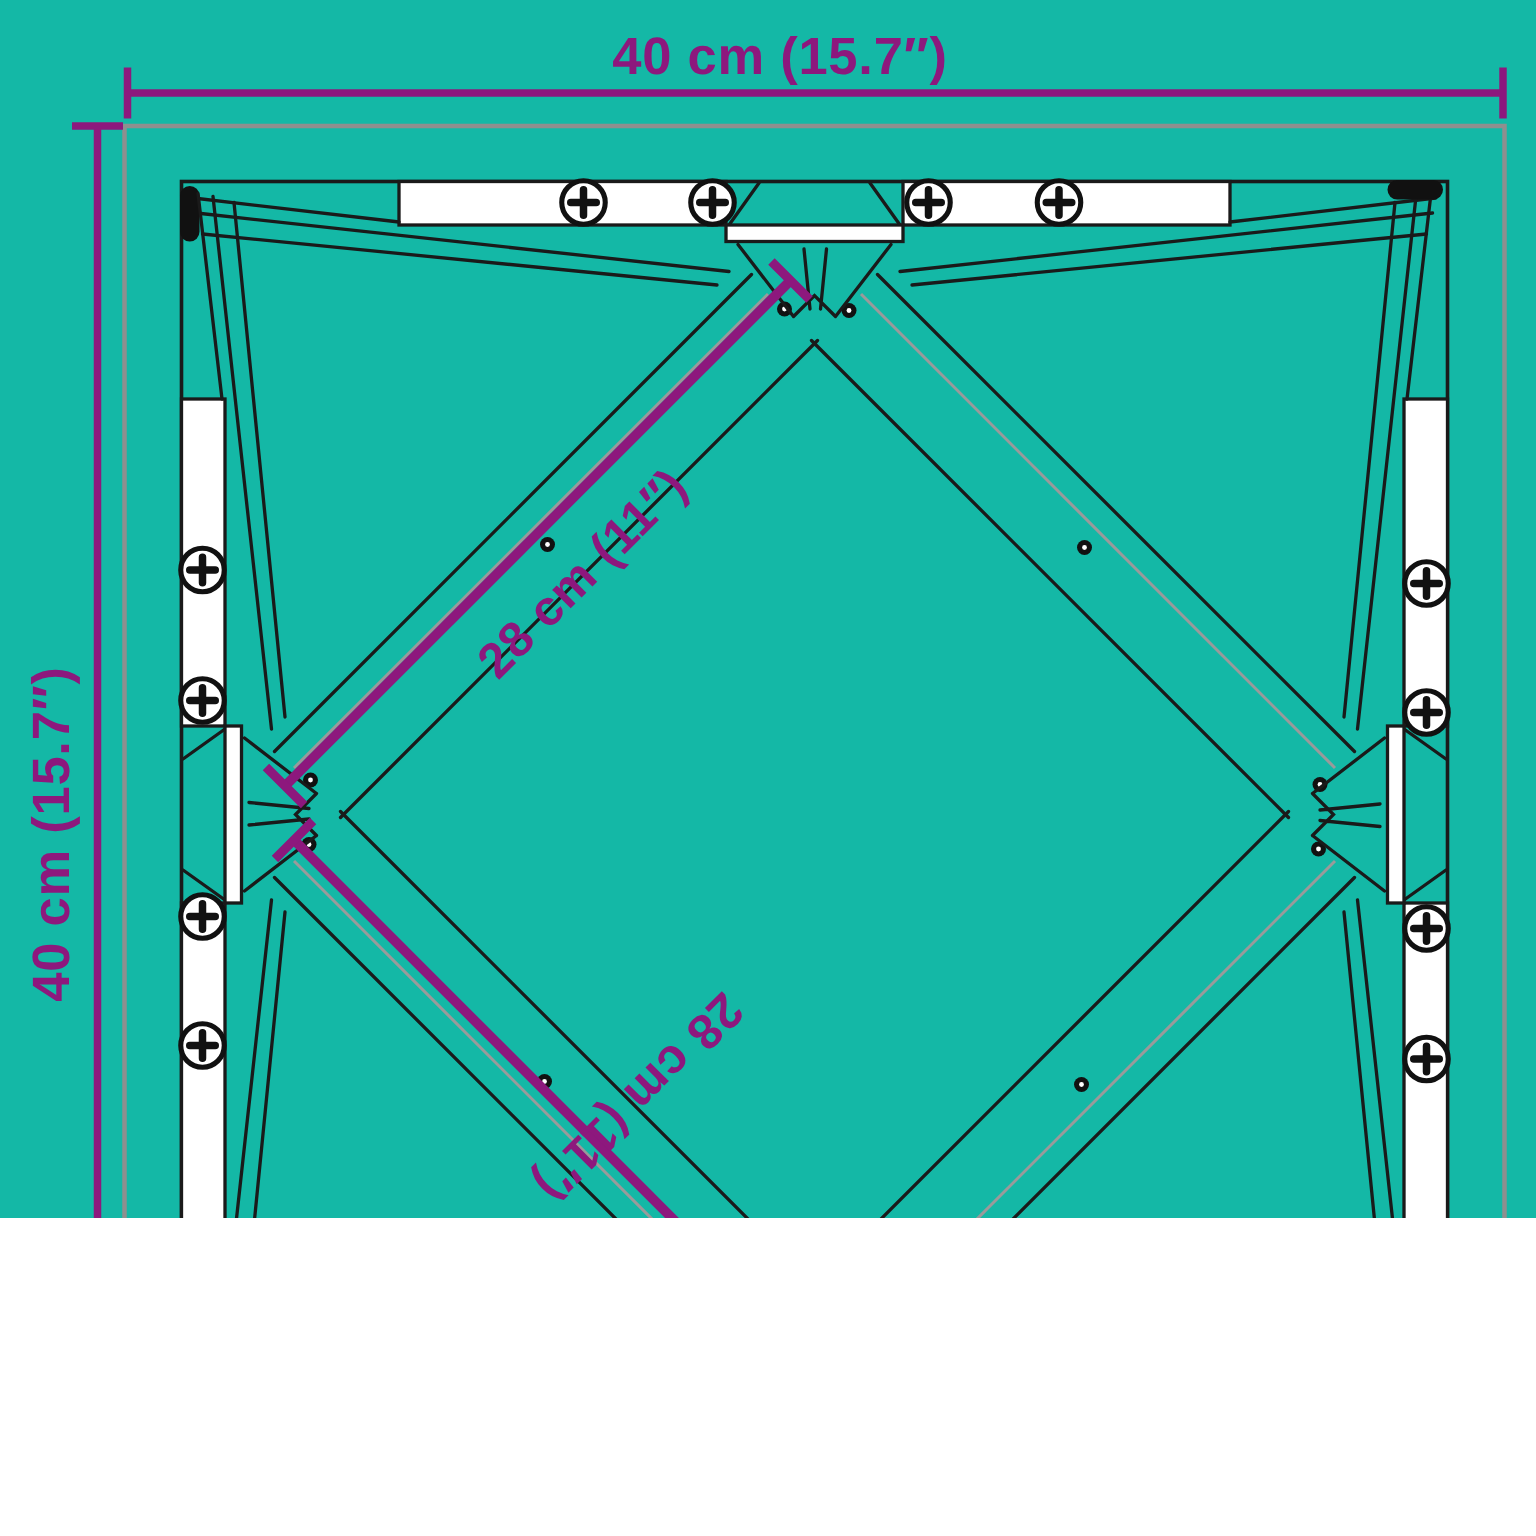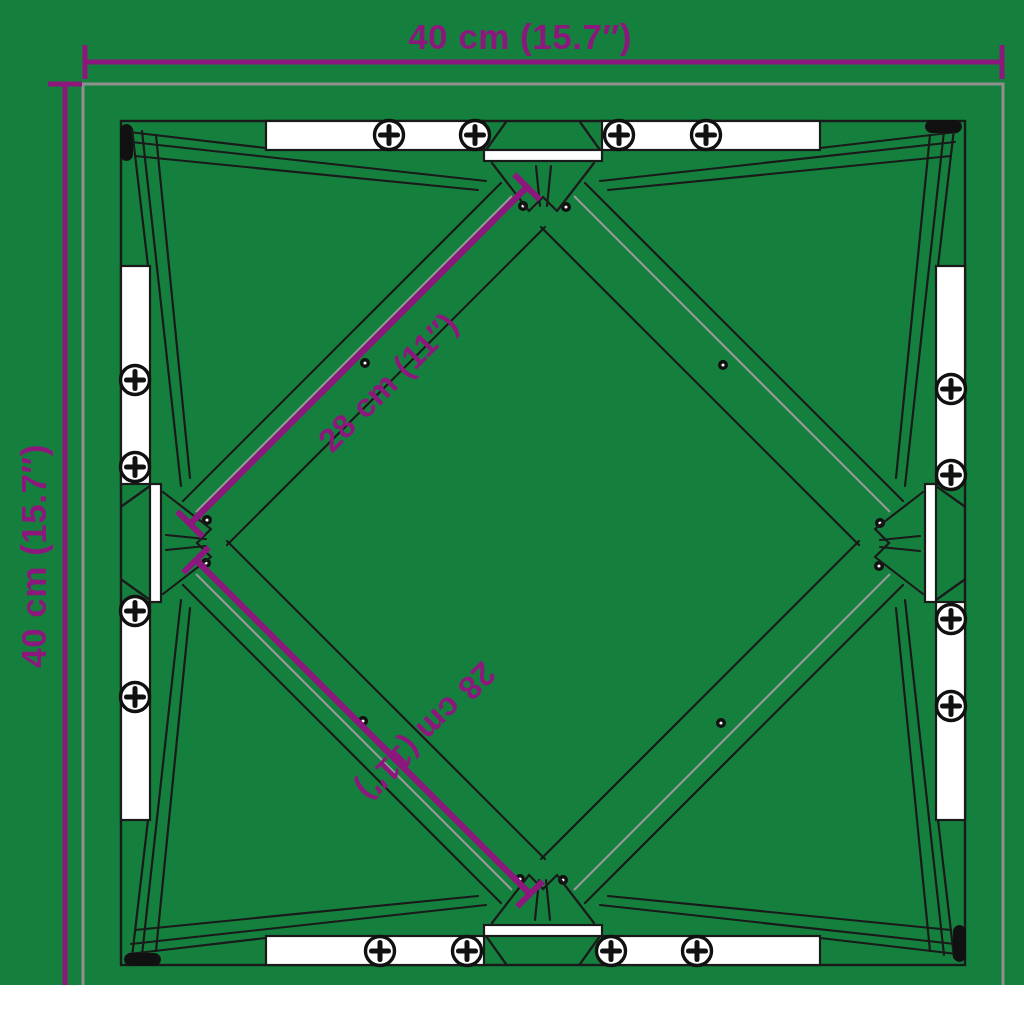--- a/index.html
+++ b/index.html
@@ -1,16 +1,16 @@
 <!DOCTYPE html>
 <html><head>
 <meta charset="utf-8">
 <style>
   html,body{margin:0;padding:0;background:#ffffff;}
-  #stage{position:relative;width:1024px;height:985px;background:#15803d;overflow:hidden;
+  #stage{position:relative;width:1024px;height:812px;background:#14b8a6;overflow:hidden;
          font-family:"Liberation Sans", sans-serif;}
   svg{display:block;}
   .ln{stroke:#1a1a1a;stroke-width:2.2;fill:none;stroke-linecap:round;}
   .w{fill:#ffffff;stroke:#1a1a1a;stroke-width:2.2;}
   .shade{stroke:#9a9a9a;stroke-width:2;fill:none;}
   .dimline{stroke:#8D187D;fill:none;}
   .dimtext{font-family:"Liberation Sans", sans-serif;font-weight:700;letter-spacing:.5px;}
 </style>
 </head>
 <body>

